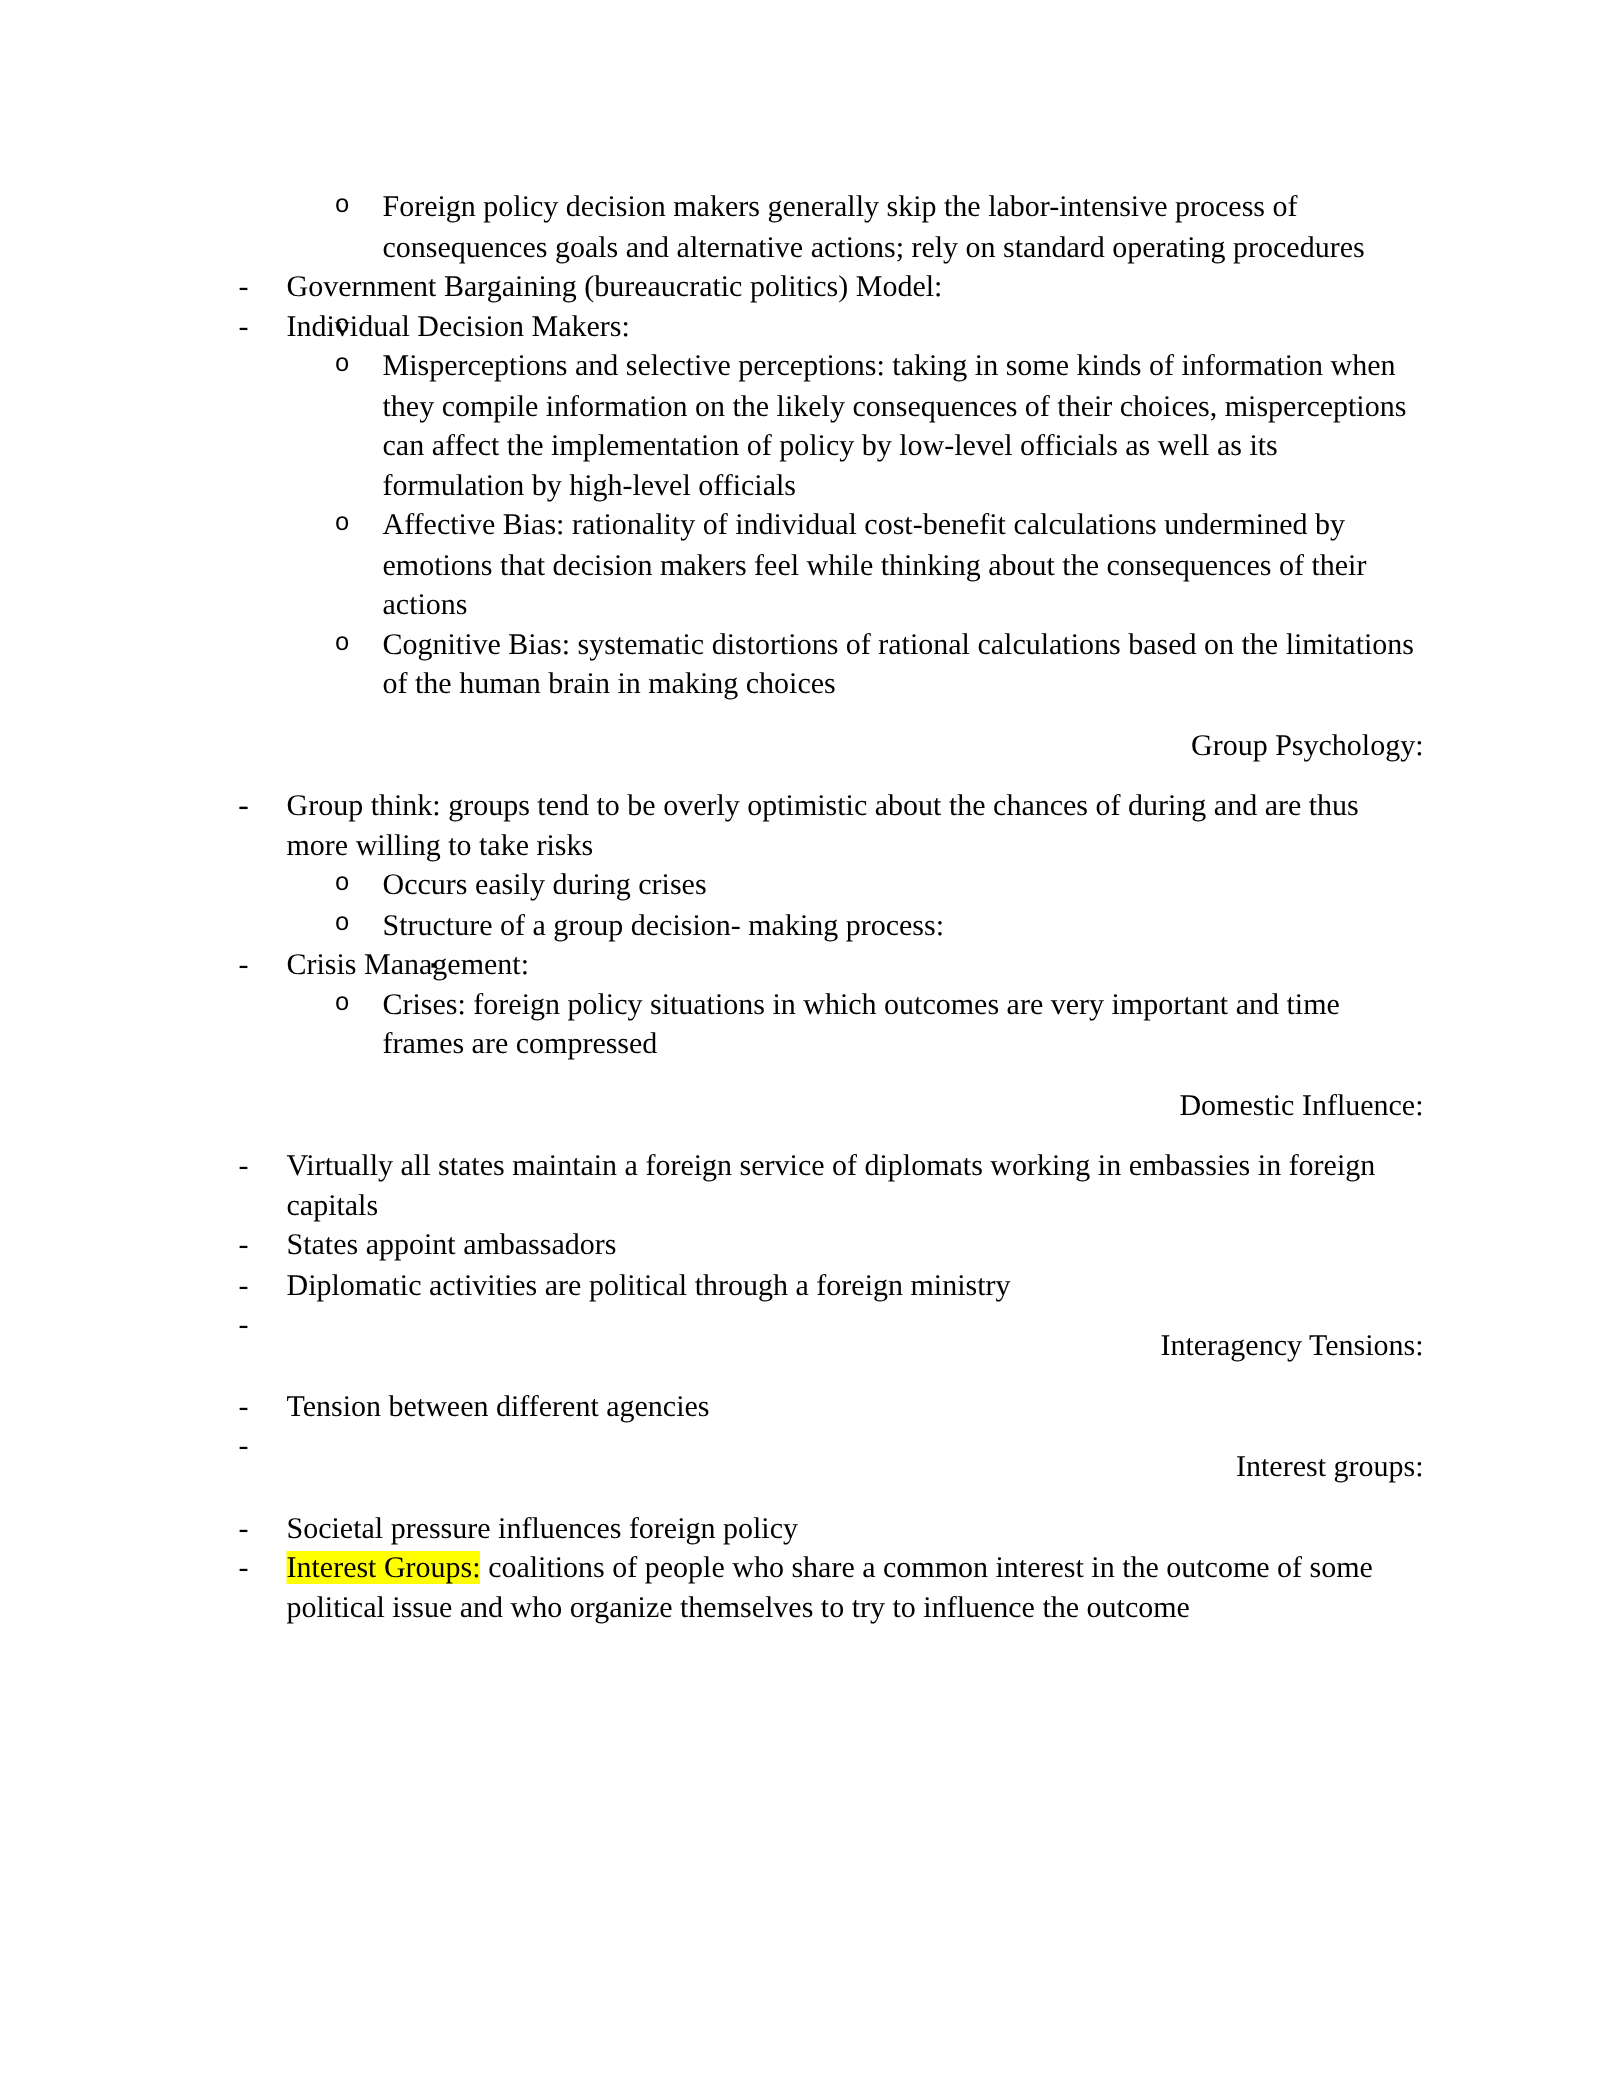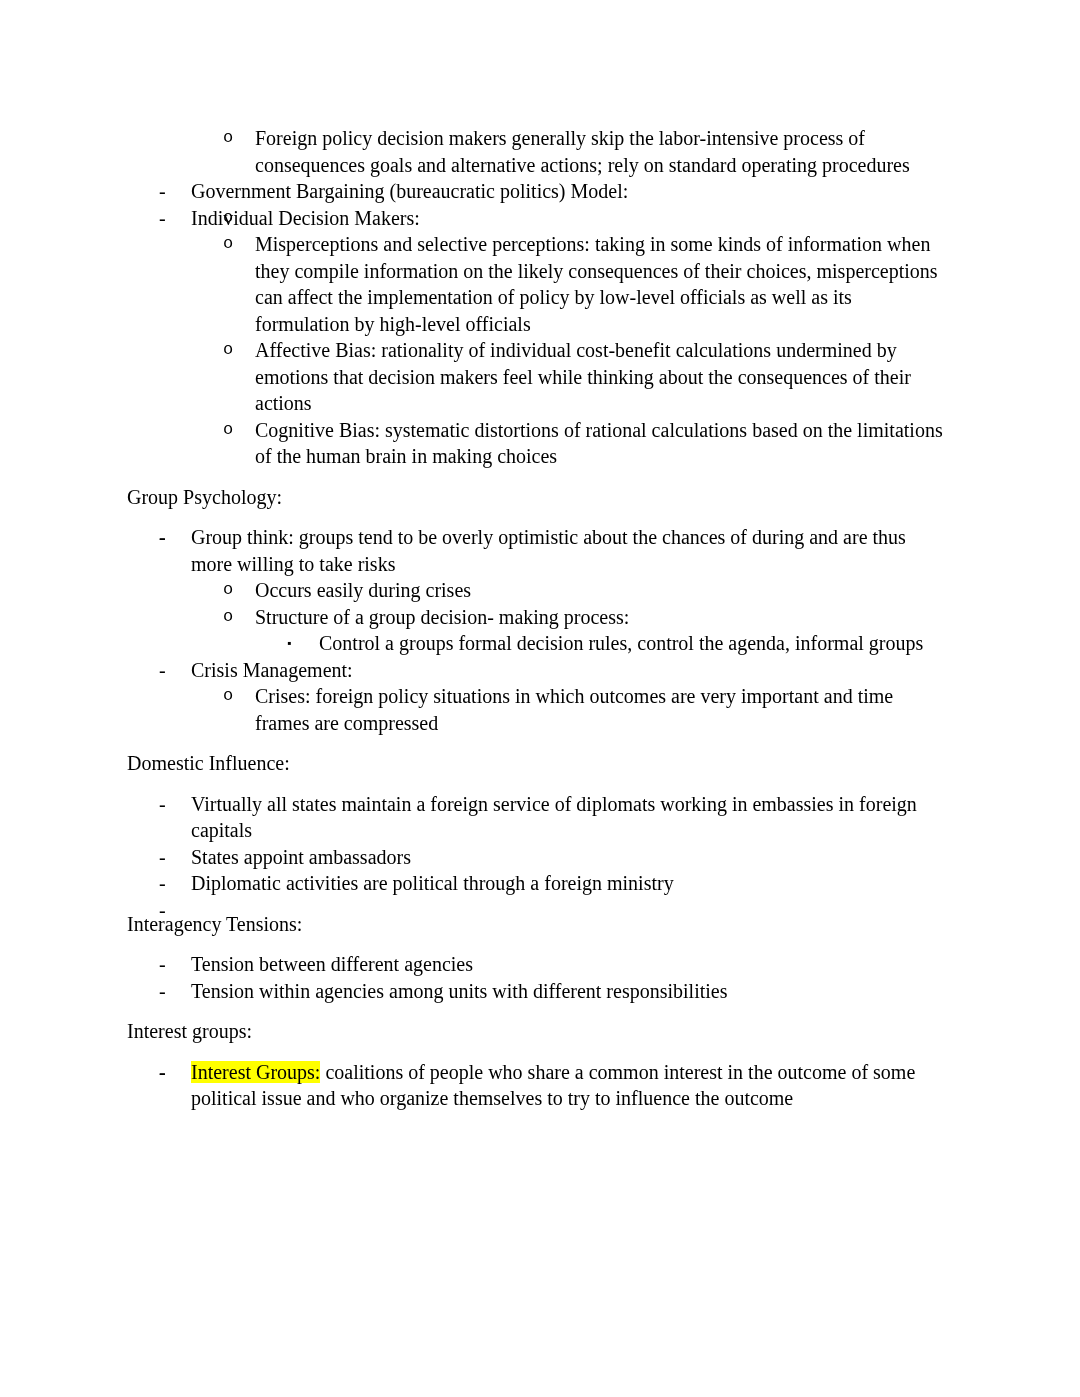--- a/index.html
+++ b/index.html
@@ -19,20 +19,21 @@
     color: #000000;
   }
   .content {
     position: absolute;
     left: 127px;
     top: 125px;
     width: 822px;
   }
   .heading {
     margin: 14px 0 14px 0;
+    text-align: right;
   }
   .li {
     position: relative;
     margin: 0;
   }
   .marker {
     position: absolute;
     top: 0;
   }
   .lvl1 { padding-left: 64px; }
@@ -62,28 +63,28 @@
       <div class="li lvl2"><span class="marker m2">o</span></div>
       <div class="li lvl1"><span class="marker m1">-</span><span class="txt"><span>Individual Decision Makers:</span></span></div>
       <div class="li lvl2"><span class="marker m2">o</span><span class="txt"><span>Misperceptions and selective perceptions: taking in some kinds of information when they compile information on the likely consequences of their choices, misperceptions can affect the implementation of policy by low-level officials as well as its formulation by high-level officials</span></span></div>
       <div class="li lvl2"><span class="marker m2">o</span><span class="txt"><span>Affective Bias: rationality of individual cost-benefit calculations undermined by emotions that decision makers feel while thinking about the consequences of their actions</span></span></div>
       <div class="li lvl2"><span class="marker m2">o</span><span class="txt"><span>Cognitive Bias: systematic distortions of rational calculations based on the limitations of the human brain in making choices</span></span></div>
       <p class="heading">Group Psychology:</p>
       <div class="li lvl1"><span class="marker m1">-</span></div>
       <div class="li lvl1"><span class="marker m1">-</span><span class="txt"><span>Group think: groups tend to be overly optimistic about the chances of during and are thus more willing to take risks</span></span></div>
       <div class="li lvl2"><span class="marker m2">o</span><span class="txt"><span>Occurs easily during crises</span></span></div>
       <div class="li lvl2"><span class="marker m2">o</span><span class="txt"><span>Structure of a group decision- making process:</span></span></div>
-      <div class="li lvl3"><span class="marker m3">▪</span><span class="txt"><span>Control a groups formal decision rules, control the agenda, informal groups</span></span></div>
+      <div class="li lvl3"><span class="marker m3">▪</span></div>
       <div class="li lvl1"><span class="marker m1">-</span><span class="txt"><span>Crisis Management:</span></span></div>
       <div class="li lvl2"><span class="marker m2">o</span><span class="txt"><span>Crises: foreign policy situations in which outcomes are very important and time frames are compressed</span></span></div>
       <p class="heading">Domestic Influence:</p>
       <div class="li lvl1"><span class="marker m1">-</span><span class="txt"><span>Virtually all states maintain a foreign service of diplomats working in embassies in foreign capitals</span></span></div>
       <div class="li lvl1"><span class="marker m1">-</span><span class="txt"><span>States appoint ambassadors</span></span></div>
       <div class="li lvl1"><span class="marker m1">-</span><span class="txt"><span>Diplomatic activities are political through a foreign ministry</span></span></div>
       <div class="li lvl1"><span class="marker m1">-</span></div>
       <p class="heading">Interagency Tensions:</p>
       <div class="li lvl1"><span class="marker m1">-</span><span class="txt"><span>Tension between different agencies</span></span></div>
-      <div class="li lvl1"><span class="marker m1">-</span><span class="txt"><span>Tension within agencies among units with different responsibilities</span></span></div>
+      <div class="li lvl1"><span class="marker m1">-</span></div>
       <p class="heading">Interest groups:</p>
-      <div class="li lvl1"><span class="marker m1">-</span></div>
+      <div class="li lvl1"><span class="marker m1">-</span><span class="txt"><span>Societal pressure influences foreign policy</span></span></div>
       <div class="li lvl1"><span class="marker m1">-</span><span class="txt"><span class="hl">Interest Groups:</span><span> coalitions of people who share a common interest in the outcome of some political issue and who organize themselves to try to influence the outcome</span></span></div>
     </div>
 </div>
 
 </body></html>

